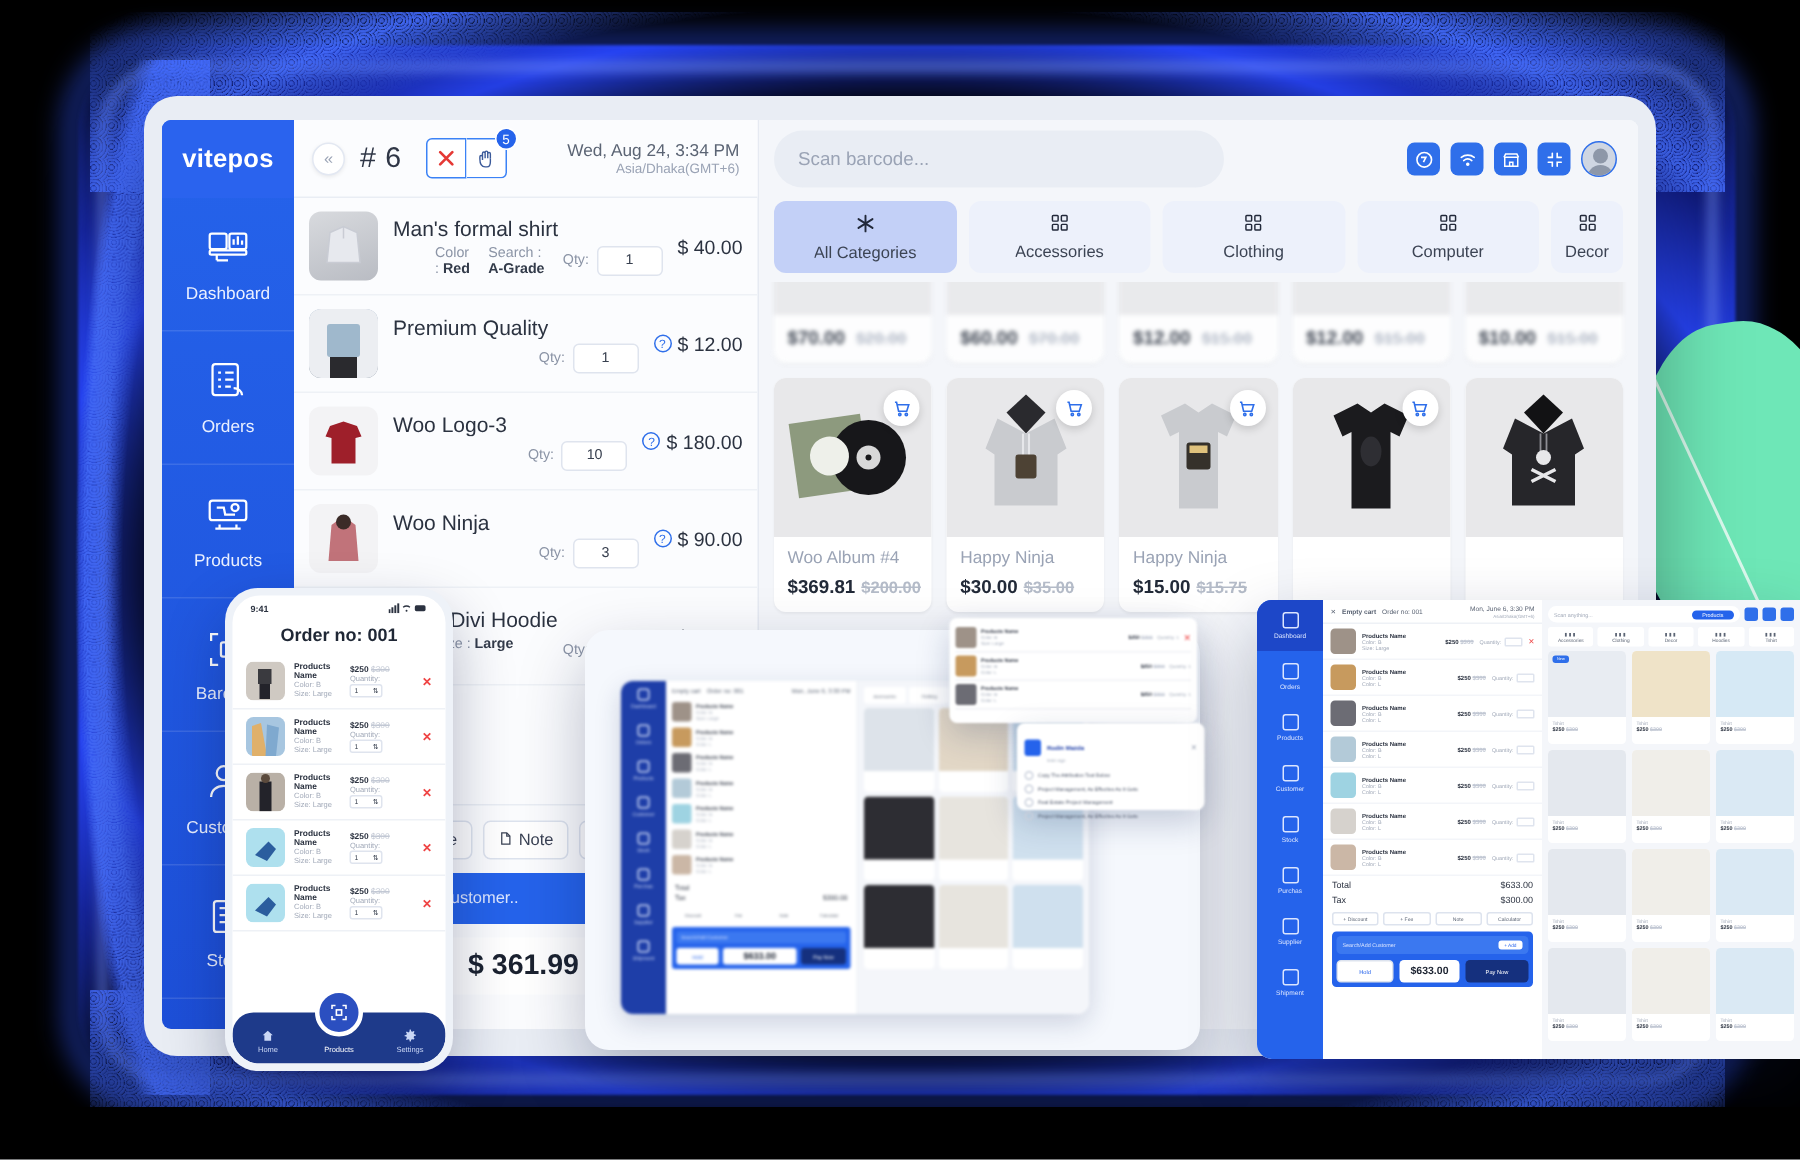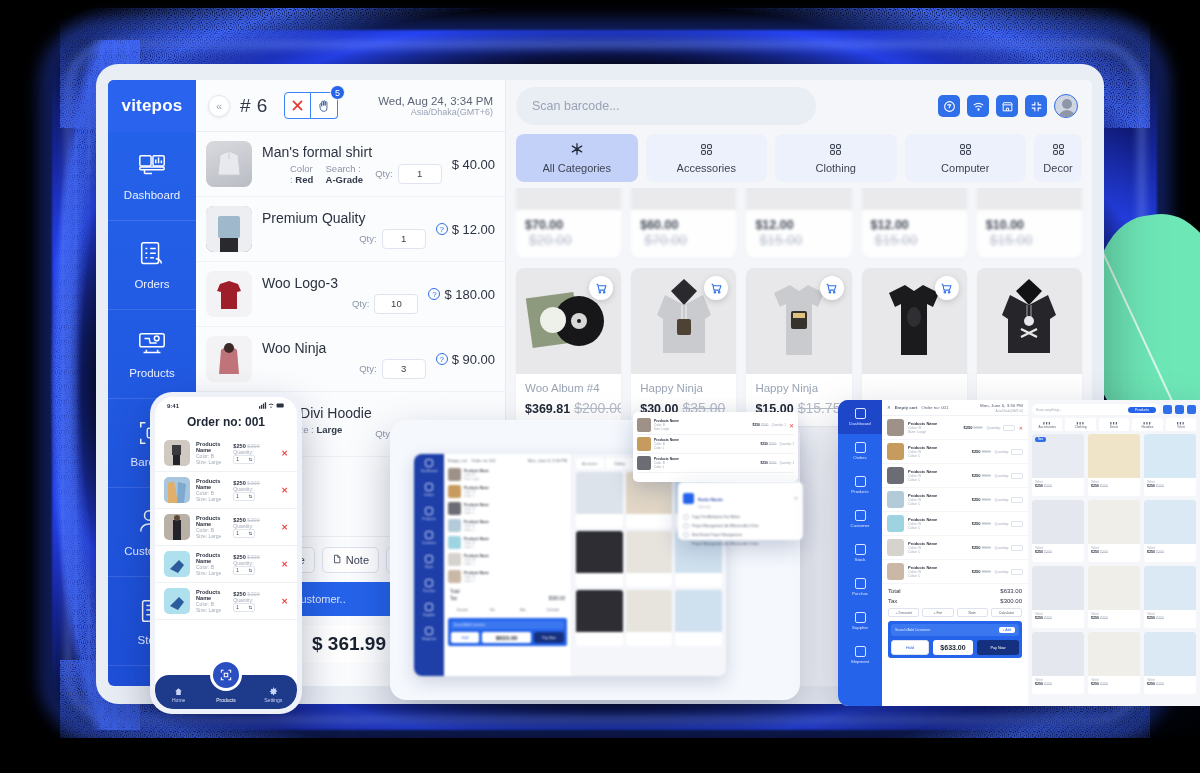--- a/index.html
+++ b/index.html
@@ -179,21 +179,21 @@
   .pcard { background:#fff; border-radius:8px; overflow:hidden; position:relative; box-shadow: 0 1px 2px rgba(0,0,0,.05); }
   .pimg { height:106px; background:#e8e8ea; position:relative; display:flex; align-items:center; justify-content:center; }
   .cart-fab {
     position:absolute; right:8px; top:8px; width:24px; height:24px; border-radius:50%;
     background:#fff; display:flex; align-items:center; justify-content:center;
     box-shadow: 0 2px 6px rgba(0,0,0,.16);
   }
   .pinfo { padding: 8px 9px 10px 9px; }
   .pname { font-size:11.5px; color:#9aa3b5; margin-bottom:6px; white-space:nowrap; overflow:hidden; text-overflow:ellipsis; }
   .pprice { font-size:12.5px; font-weight:700; color:#222a38; }
-  .pprice s { font-weight:400; color:#b4bbc8; font-size:14px; margin-left:4px; }
+  .pprice s { font-weight:700; color:#b4bbc8; font-size:11px; margin-left:4px; }
   .row-clipped { margin-top: -84px; margin-bottom: 10px; filter: blur(1.4px); opacity:.85; }
 
   
   .checkout-strip {
     position:absolute; left:88px; bottom:0; width:310px; height: 150px; background:#fbfcfe;
     border-top:1px solid #e9edf4; padding: 10px; display:flex; flex-direction:column; gap:9px;
   }
   .chip-row { display:flex; gap:7px; }
   .chip { height:26px; border:1px solid #dde3ee; border-radius:5px; background:#fff; display:flex;
           align-items:center; justify-content:center; gap:4px; font-size:11px; color:#3a4254; padding:0 9px; }

